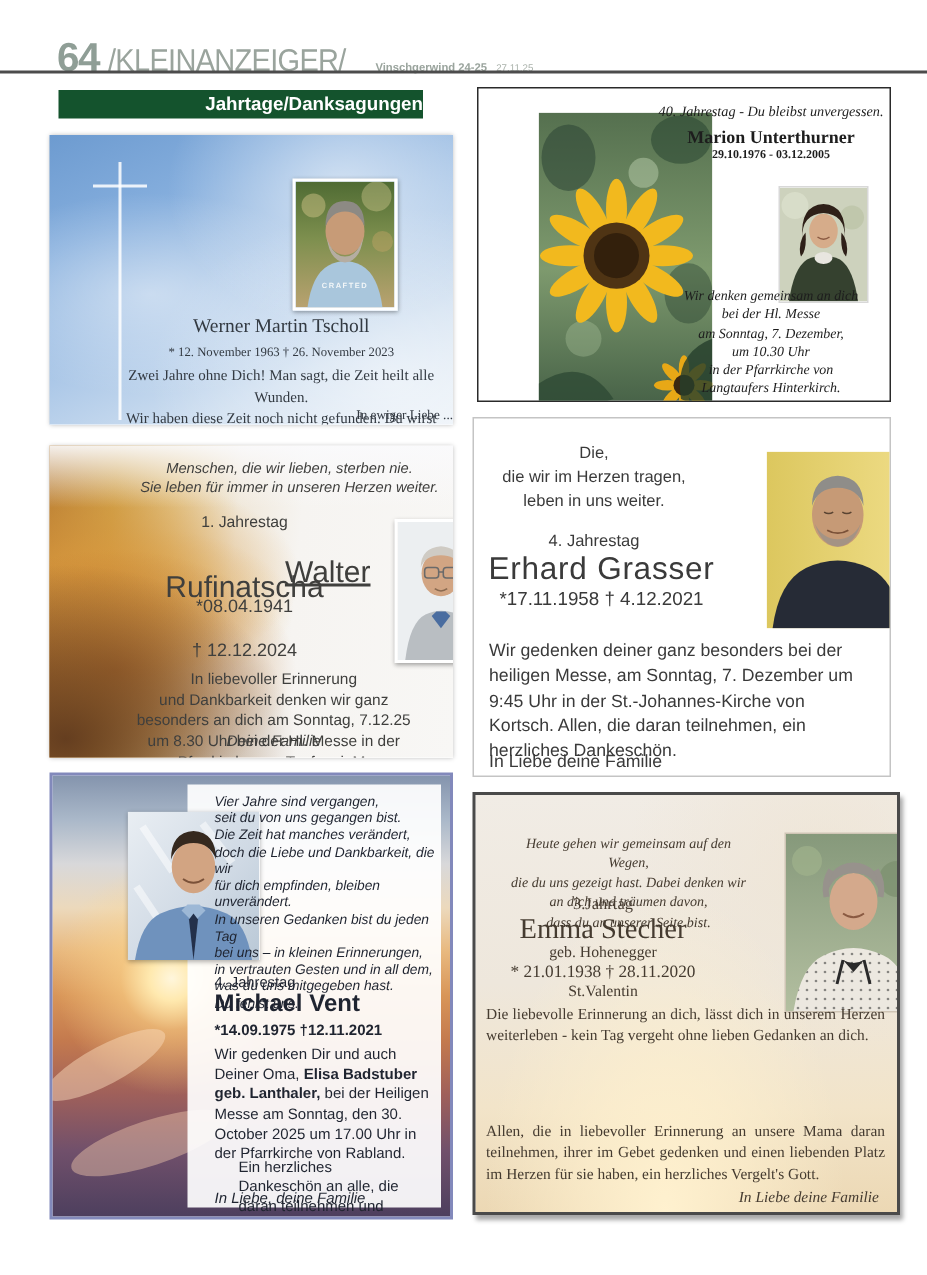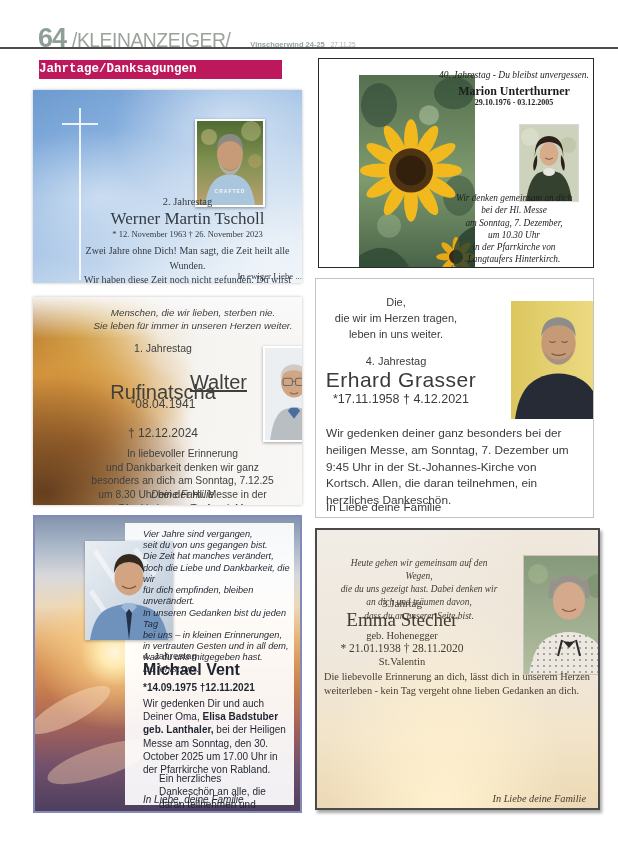--- a/index.html
+++ b/index.html
@@ -10,43 +10,43 @@
 
   
   .masthead{position:absolute;left:38px;top:12px;display:flex;align-items:baseline;gap:6px;}
   .pagenum{font-size:27px;font-weight:bold;color:#8f9e96;letter-spacing:-1px;margin-top:11px;}
   .sectiontitle{font-size:21px;font-weight:400;color:#9aa49d;letter-spacing:-0.5px;transform:scaleX(.92);transform-origin:left;}
   .issue{font-size:7.5px;font-weight:bold;color:#9aa49d;}
   .issuedate{font-size:6.5px;color:#aab2ab;}
   .headrule{position:absolute;left:0;top:47px;width:618px;height:2px;background:#4c4c4c;}
 
   
-  .banner{position:absolute;left:39px;top:60px;width:243px;height:19px;background:#be185d;
-          color:#fff;font-weight:bold;font-size:12.5px;text-align:left;line-height:19px;font-family:Liberation Mono, monospace;}
+  .banner{position:absolute;left:39px;top:60px;width:243px;height:19px;background:#14532d;
+          color:#fff;font-weight:bold;font-size:12.5px;text-align:right;line-height:19px;}
 
   
   .card{position:absolute;overflow:hidden;box-sizing:border-box;}
   .photo{position:absolute;overflow:hidden;}
   .photo svg{display:block;width:100%;height:100%;}
 
   
   #card-tscholl{left:33px;top:90px;width:269px;height:193px;color:#333a42;
     box-shadow:0 0 3px rgba(0,0,0,.25);
     background:
       radial-gradient(ellipse at 72% 18%, rgba(255,255,255,.55), transparent 42%),
       radial-gradient(ellipse at 25% 55%, rgba(255,255,255,.45), transparent 45%),
       radial-gradient(ellipse at 85% 85%, rgba(255,255,255,.5), transparent 50%),
       linear-gradient(155deg,#6d9bd0 0%,#85aedd 25%,#a9c6e7 50%,#cfdff0 75%,#e9f0f7 100%);}
   .cross-v{position:absolute;left:46px;top:18px;width:2px;height:172px;background:rgba(255,255,255,.85);}
   .cross-h{position:absolute;left:29px;top:33px;width:36px;height:2px;background:rgba(255,255,255,.85);}
   .tscholl-photo{left:122px;top:13px;width:66px;height:84px;border:2px solid #fff;box-shadow:0 1px 3px rgba(0,0,0,.4);}
   .shirt-label{position:absolute;left:0;right:0;bottom:11px;text-align:center;font-size:5px;letter-spacing:1px;
                color:#f2f6f8;font-weight:bold;}
   .t-anniv{position:absolute;left:40px;right:0;top:106px;text-align:center;font-size:10.5px;}
-  .t-name{position:absolute;left:40px;right:0;top:119px;text-align:center;font-size:17px;font-weight:normal;margin:0;}
+  .t-name{position:absolute;left:40px;right:0;top:119px;text-align:center;font-size:13px;font-weight:normal;margin:0;}
   .t-dates{position:absolute;left:40px;right:0;top:139px;text-align:center;font-size:8.5px;}
   .t-msg{position:absolute;left:40px;right:0;top:154px;text-align:center;font-size:10px;line-height:1.45;margin:0;}
   .t-close{position:absolute;left:40px;right:0;top:181px;text-align:right;font-size:8.8px;}
 
   
   #card-marion{left:318px;top:58px;width:276px;height:210px;background:#fff;border:1px solid #2a2a2a;color:#1d1d1d;}
   .sunflower-photo{left:0;top:0;width:116px;height:208px;}
   .m-head{position:absolute;left:120px;right:4px;top:11px;text-align:center;font-size:9.5px;font-style:italic;}
   .m-name{position:absolute;left:120px;right:4px;top:25px;text-align:center;font-size:12px;font-weight:bold;margin:0;}
   .m-dates{position:absolute;left:120px;right:4px;top:39px;text-align:center;font-size:8px;font-weight:bold;}
@@ -155,21 +155,20 @@
         <circle cx="12" cy="16" r="8" fill="#d9c98f" opacity=".45"></circle>
         <circle cx="54" cy="10" r="10" fill="#e8d9a0" opacity=".35"></circle>
         <circle cx="58" cy="40" r="7" fill="#caa86a" opacity=".4"></circle>
         <path d="M8,84 Q11,62 22,56 Q33,50 44,56 Q55,62 58,84 Z" fill="#a9c6dc"></path>
         <ellipse cx="33" cy="33" rx="13" ry="16" fill="#c79b77"></ellipse>
         <path d="M20,30 Q20,13 33,13 Q46,13 46,30 Q42,20 33,20 Q24,20 20,30 Z" fill="#8d8a84"></path>
         <path d="M21,38 Q23,53 33,54 Q43,53 45,38 Q41,50 33,50 Q25,50 21,38 Z" fill="#b5ada2"></path>
       </svg>
       <span class="shirt-label">CRAFTED</span>
     </figure>
-    <div class="t-anniv serif">2. Jahrestag</div>
     <h2 class="t-name serif">Werner Martin Tscholl</h2>
     <div class="t-dates serif">* 12. November 1963    † 26. November 2023</div>
     <p class="t-msg serif prelines">Zwei Jahre ohne Dich! Man sagt, die Zeit heilt alle Wunden.
 Wir haben diese Zeit noch nicht gefunden. Du wirst unendlich vermisst.</p>
     <div class="t-close serif">In ewiger Liebe ...</div>
   </section>
 
   <section class="card" id="card-marion">
     <figure class="photo sunflower-photo">
       <svg viewBox="0 0 116 207" preserveAspectRatio="none">
@@ -369,16 +368,17 @@
         <path d="M27,42 Q25,32 30,24 M63,42 Q65,32 60,24" stroke="#97928c" stroke-width="4" fill="none"></path>
         <path d="M38,53 Q45,58 52,53" stroke="#8a5a42" stroke-width="1.2" fill="none"></path>
       </svg>
     </figure>
     <div class="s-anniv">3.Jahrtag</div>
     <h2 class="s-name">Emma Stecher</h2>
     <div class="s-maiden">geb. Hohenegger</div>
     <div class="s-dates">* 21.01.1938   † 28.11.2020</div>
     <div class="s-place">St.Valentin</div>
     <p class="s-p1">Die liebevolle Erinnerung an dich, lässt dich in unserem Herzen weiterleben - kein Tag vergeht ohne lieben Gedanken an dich.</p>
+    <p class="s-p3">Allen, die in liebevoller Erinnerung an unsere Mama daran teilnehmen, ihrer im Gebet gedenken und einen liebenden Platz im Herzen für sie haben, ein herzliches Vergelt's Gott.</p>
     <div class="s-close">In Liebe deine Familie</div>
   </section>
 
 </div>
 
 </body></html>

